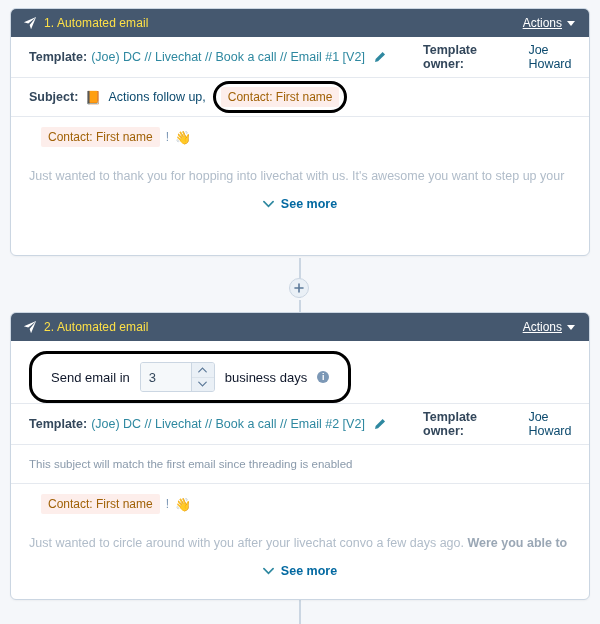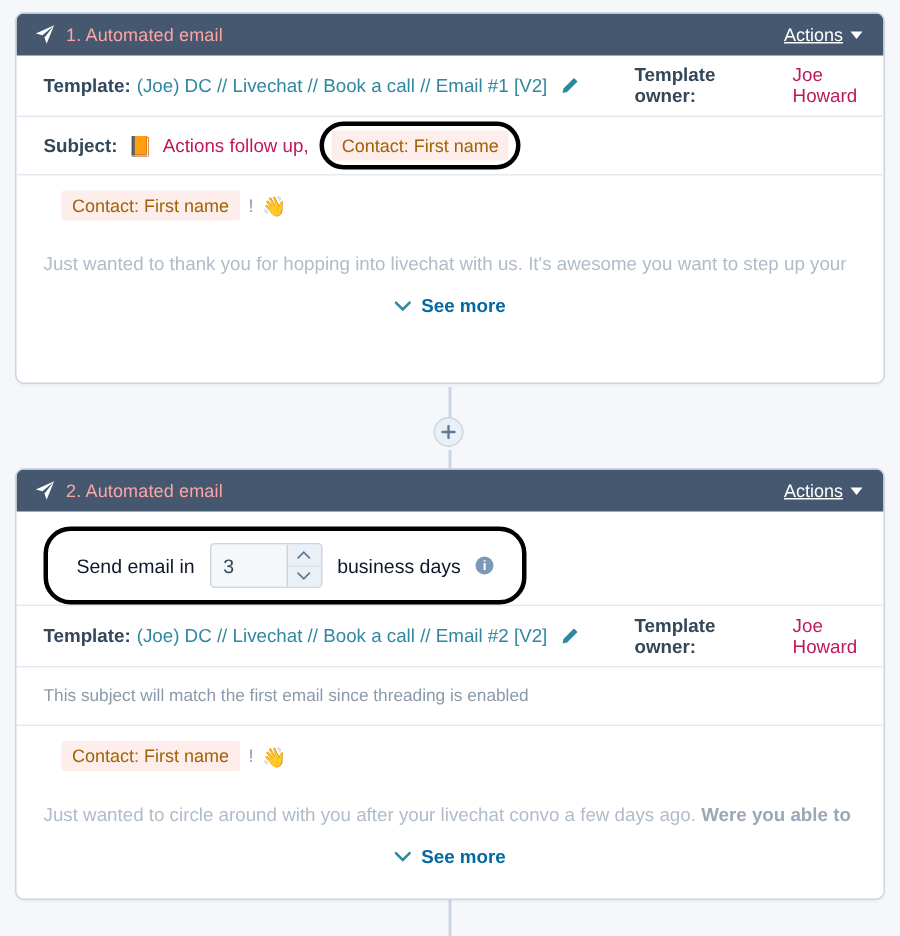--- a/index.html
+++ b/index.html
@@ -75,21 +75,21 @@
     align-items: center;
     padding: 0 14px 0 12px;
     box-sizing: border-box;
   }
   .card-header .plane-icon {
     display: flex;
     align-items: center;
     margin-right: 7px;
   }
   .card-title {
-    color: #fca5a5;
+    color: #fde047;
     font-size: 12px;
     letter-spacing: .1px;
     flex: 1;
   }
   .actions {
     display: flex;
     align-items: center;
     gap: 5px;
     cursor: pointer;
   }
@@ -115,21 +115,21 @@
     background: #e5e9ef;
     margin: 0 -18px;
   }
 
   .lbl-strong {
     font-weight: bold;
     color: #33475b;
     font-size: 12.5px;
   }
   .lbl-normal {
-    color: #be185d;
+    color: #0c4a6e;
     font-size: 12.5px;
   }
   .link {
     color: #2e88a0;
     font-size: 12.5px;
     text-decoration: none;
     cursor: pointer;
   }
   .pencil { margin-left: 5px; display:flex; align-items:center; cursor:pointer; }
 

